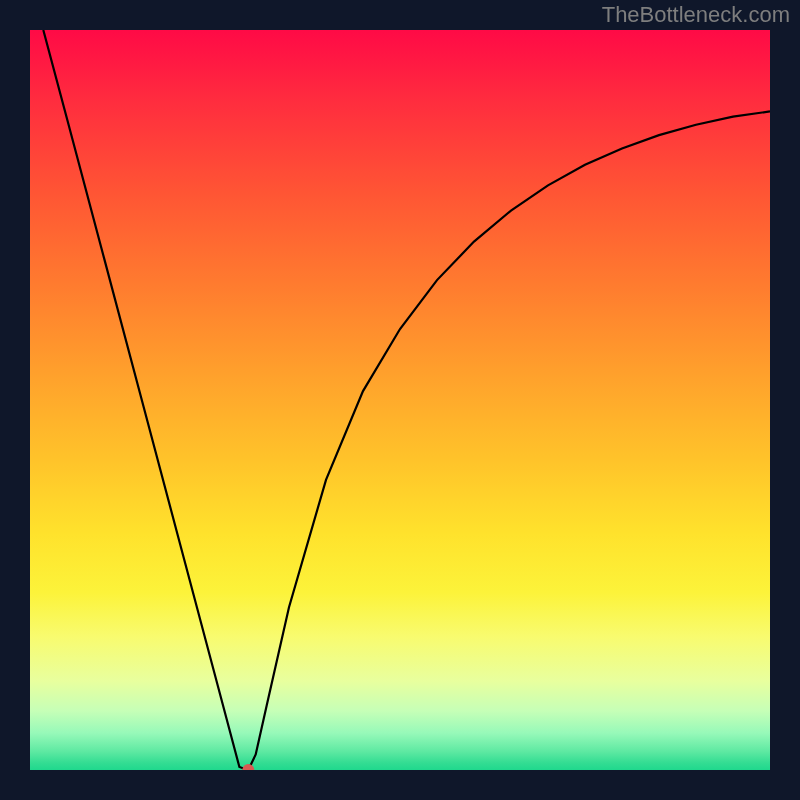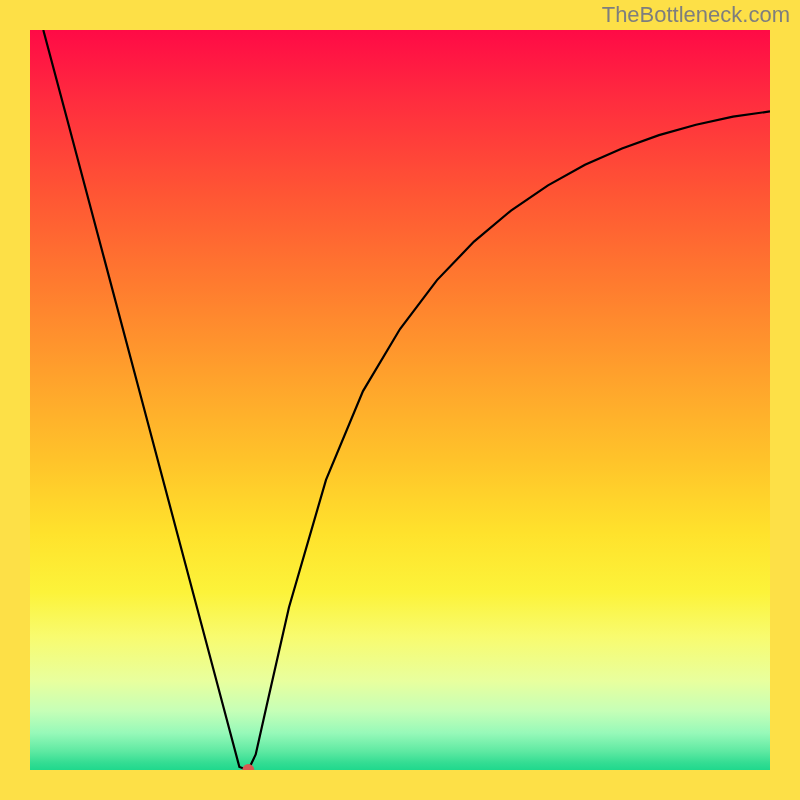--- a/index.html
+++ b/index.html
@@ -7,21 +7,21 @@
     padding: 0;
     width: 800px;
     height: 800px;
     background: #ffffff;
     font-family: Arial, Helvetica, sans-serif;
   }
   .chart-container {
     position: relative;
     width: 800px;
     height: 800px;
-    background: #fde047;
+    background: #0f172a;
   }
   .watermark {
     position: absolute;
     top: 2px;
     right: 10px;
     color: #7e7e7e;
     font-size: 22px;
     font-weight: 500;
     z-index: 5;
   }

